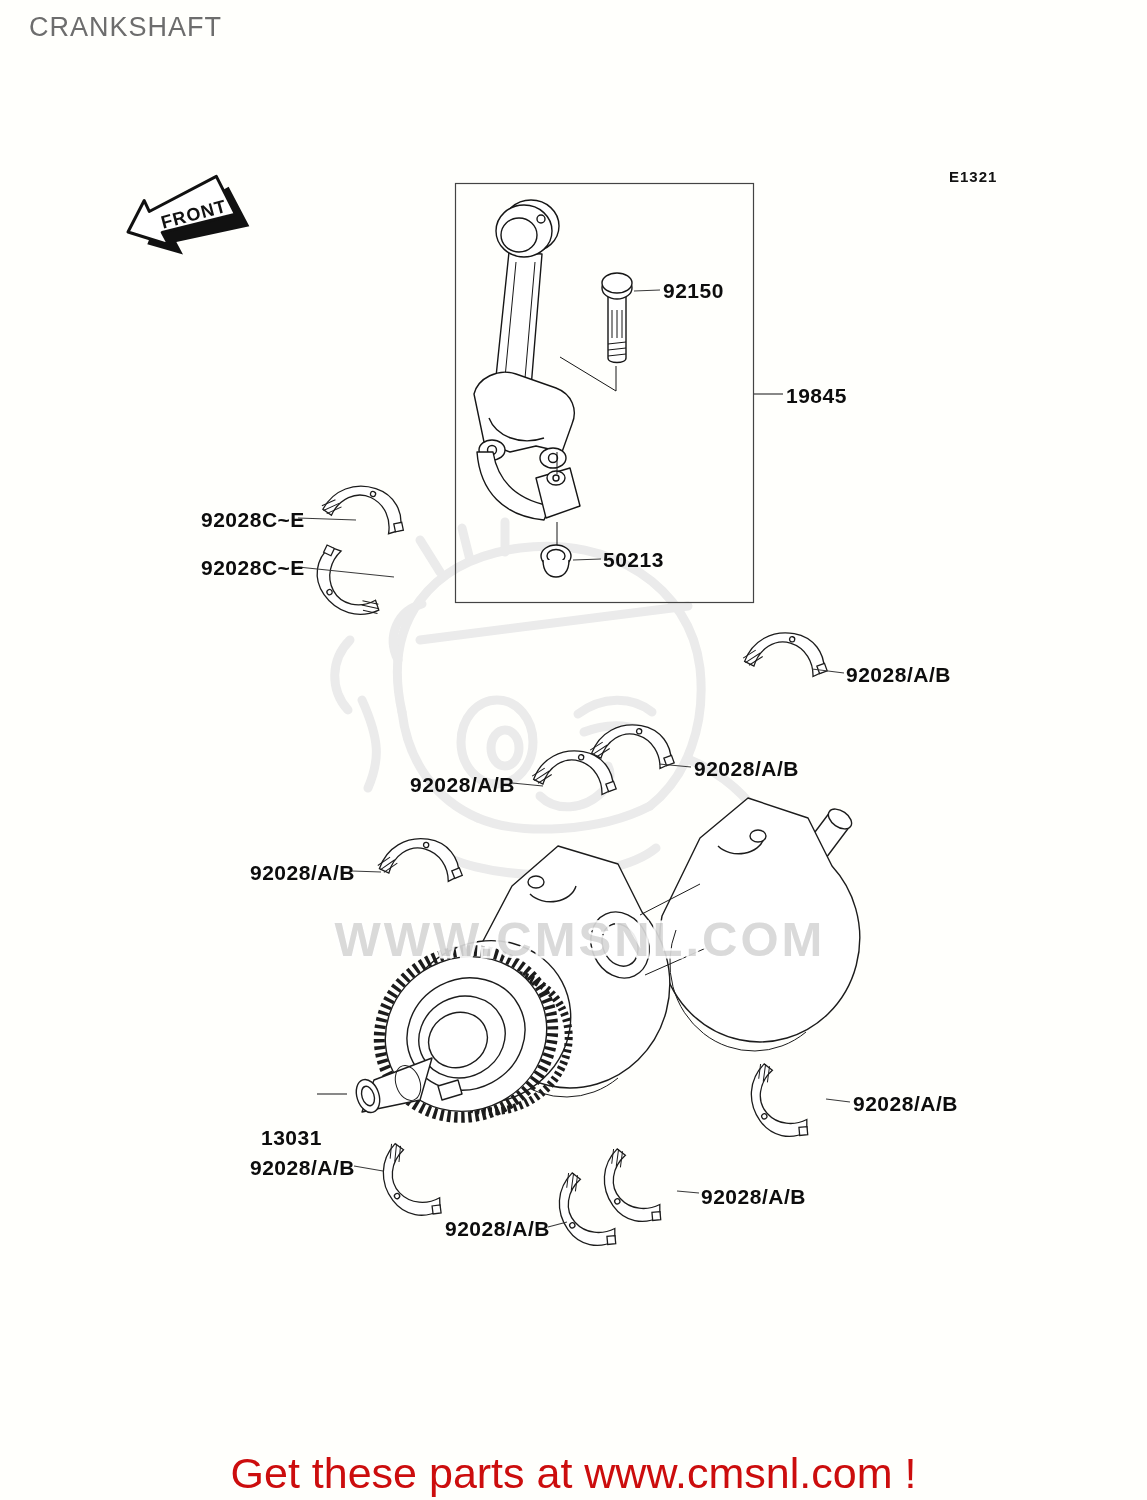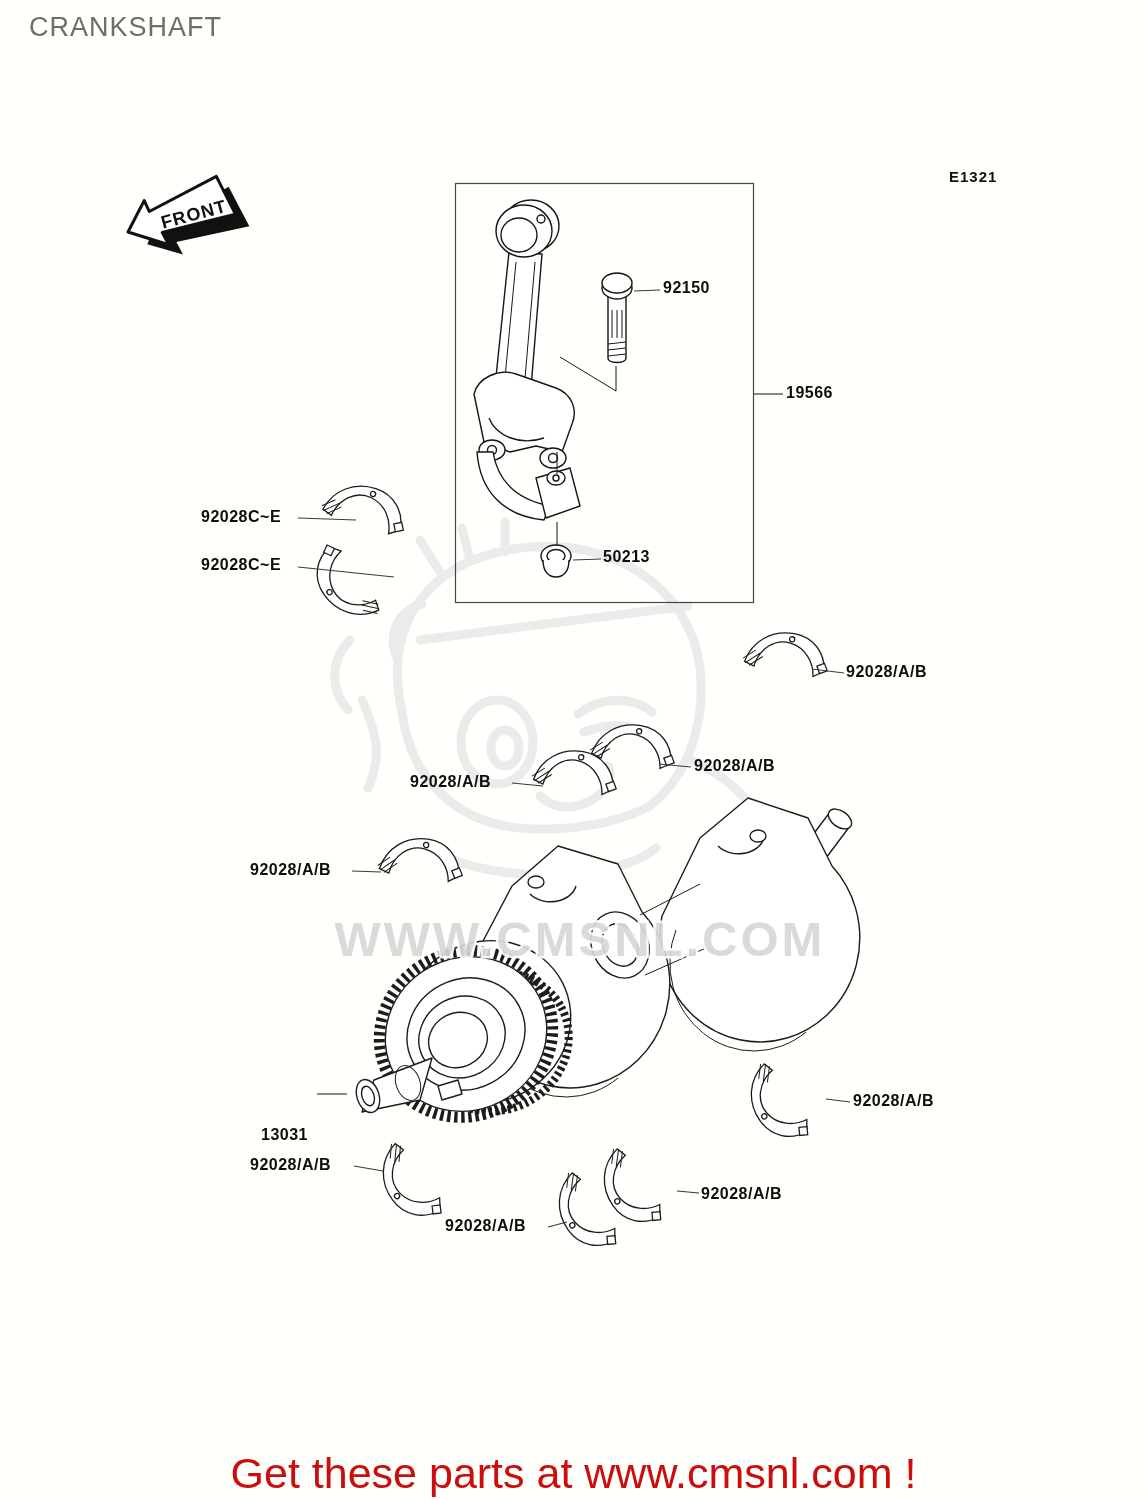--- a/index.html
+++ b/index.html
@@ -14,21 +14,21 @@
     position:absolute; left:19px; top:12px;
     font-size:27px; color:#6d6d6d; letter-spacing:1px;margin-left:10px;
   }
   .diagram-code {
     position:absolute; left:949px; top:168px;
     font-size:15px; font-weight:bold; color:#121212; letter-spacing:1px;text-align:right;
   }
   .plabel {
     position:absolute; white-space:nowrap;
     font-family:"Liberation Sans", sans-serif;
-    font-weight:bold; font-size:16px; color:#0d0d0d;
+    font-weight:bold; font-size:21px; color:#0d0d0d;
     letter-spacing:0.5px;
   }
   .footer-banner {
     position:absolute; left:0; top:1449px; width:1147px;
     text-align:center;
     font-size:43px; color:#cc0d0d;
   }
   svg.diagram { position:absolute; left:0; top:0; }
 </style>
 </head>
@@ -177,21 +177,21 @@
   </g>
 
   <g transform="translate(128,232) rotate(-20)">
     <path d="M8,10 L30,-15 L31,-4 L104,-16 L110,28 L36,18 L38,32 Z" fill="#111111" transform="translate(6,8)"></path>
     <path d="M0,0 L26,-24 L27,-12 L102,-22 L107,20 L32,12 L34,26 Z" fill="#ffffff" stroke="#111111" stroke-width="3" stroke-linejoin="round"></path>
     <text x="34" y="9" font-size="18" font-weight="bold" fill="#111111" letter-spacing="1" transform="rotate(5 34 9)" font-family="Liberation Sans, sans-serif">FRONT</text>
   </g>
 </svg>
 
 <div class="plabel" style="left:663px;top:279px">92150</div>
-<div class="plabel" style="left:786px;top:384px">19566</div>
+<div class="plabel" style="left:786px;top:384px">19845</div>
 <div class="plabel" style="left:603px;top:548px">50213</div>
 <div class="plabel" style="left:201px;top:508px">92028C~E</div>
 <div class="plabel" style="left:201px;top:556px">92028C~E</div>
 <div class="plabel" style="left:846px;top:663px">92028/A/B</div>
 <div class="plabel" style="left:694px;top:757px">92028/A/B</div>
 <div class="plabel" style="left:410px;top:773px">92028/A/B</div>
 <div class="plabel" style="left:250px;top:861px">92028/A/B</div>
 <div class="plabel" style="left:261px;top:1126px">13031</div>
 <div class="plabel" style="left:250px;top:1156px">92028/A/B</div>
 <div class="plabel" style="left:445px;top:1217px">92028/A/B</div>

